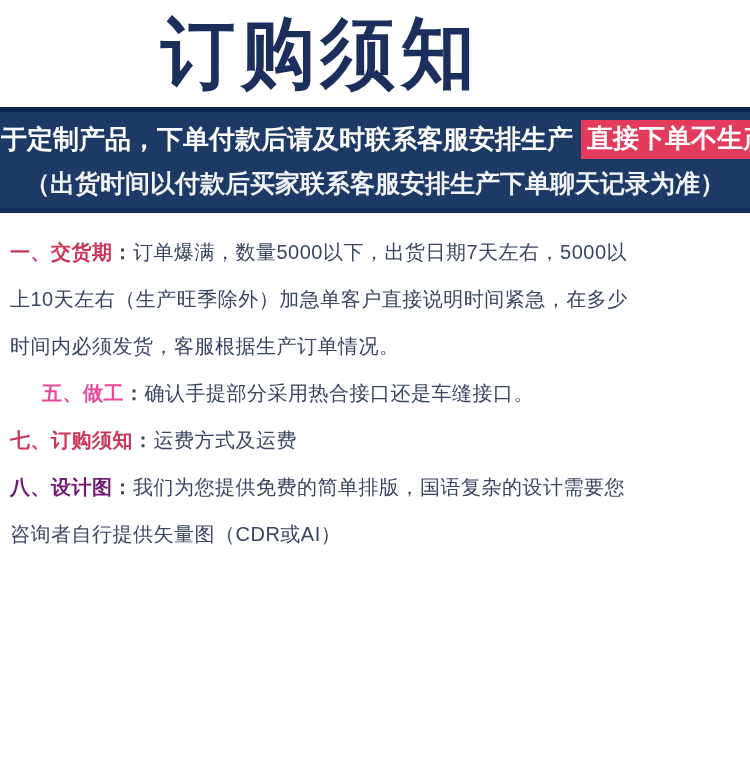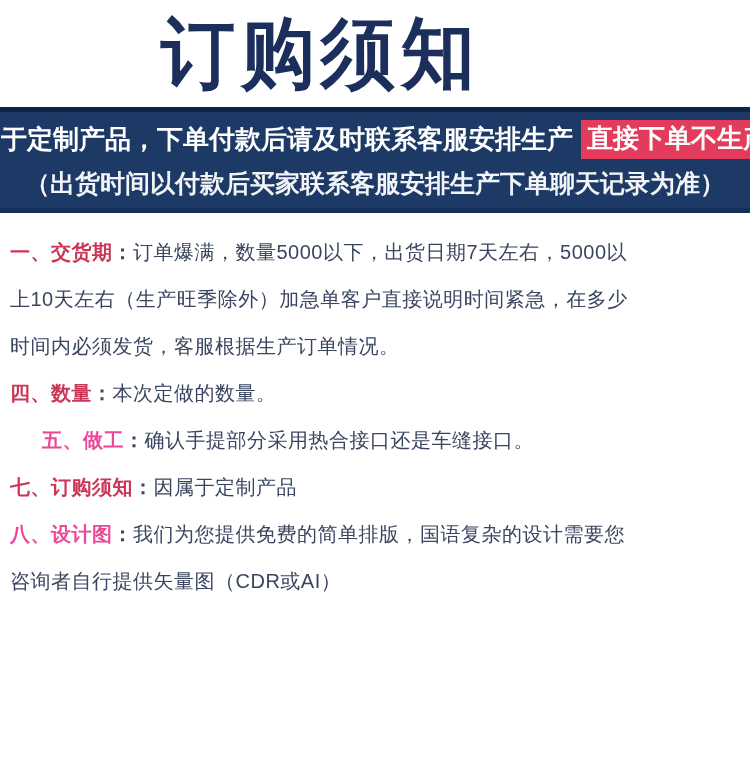--- a/index.html
+++ b/index.html
@@ -108,32 +108,29 @@
     <div class="banner-line2">（出货时间以付款后买家联系客服安排生产下单聊天记录为准）</div>
   </div>
 
   <div class="notices">
     <div class="notice-item">
       <span class="notice-label" style="color: rgb(203, 53, 86);">一、交货期</span><span class="notice-colon">：</span><span class="notice-text">订单爆满，数量5000以下，出货日期7天左右，5000以上10天左右（生产旺季除外）加急单客户直接说明时间紧急，在多少时间内必须发货，客服根据生产订单情况。</span>
     </div>
 
 
 
-    <div class="notice-item">
-      <span class="notice-label" style="color: rgb(203, 53, 86);">四、数量</span><span class="notice-colon">：</span><span class="notice-text">本次定做的数量。</span>
-    </div>
 
     <div class="notice-item">
       <span class="notice-label" style="color: #ec4899; margin-left: 32px;">五、做工</span><span class="notice-colon">：</span><span class="notice-text">确认手提部分采用热合接口还是车缝接口。</span>
     </div>
 
 
     <div class="notice-item">
-      <span class="notice-label" style="color: rgb(203, 53, 86);">七、订购须知</span><span class="notice-colon">：</span><span class="notice-text">因属于定制产品</span>
+      <span class="notice-label" style="color: rgb(203, 53, 86);">七、订购须知</span><span class="notice-colon">：</span><span class="notice-text">运费方式及运费</span>
     </div>
 
     <div class="notice-item">
-      <span class="notice-label" style="color: #ec4899;">八、设计图</span><span class="notice-colon">：</span><span class="notice-text">我们为您提供免费的简单排版，国语复杂的设计需要您咨询者自行提供矢量图（CDR或AI）</span>
+      <span class="notice-label" style="color: #701a75;">八、设计图</span><span class="notice-colon">：</span><span class="notice-text">我们为您提供免费的简单排版，国语复杂的设计需要您咨询者自行提供矢量图（CDR或AI）</span>
     </div>
 
   </div>
 
 </div>
 
 </body></html>

